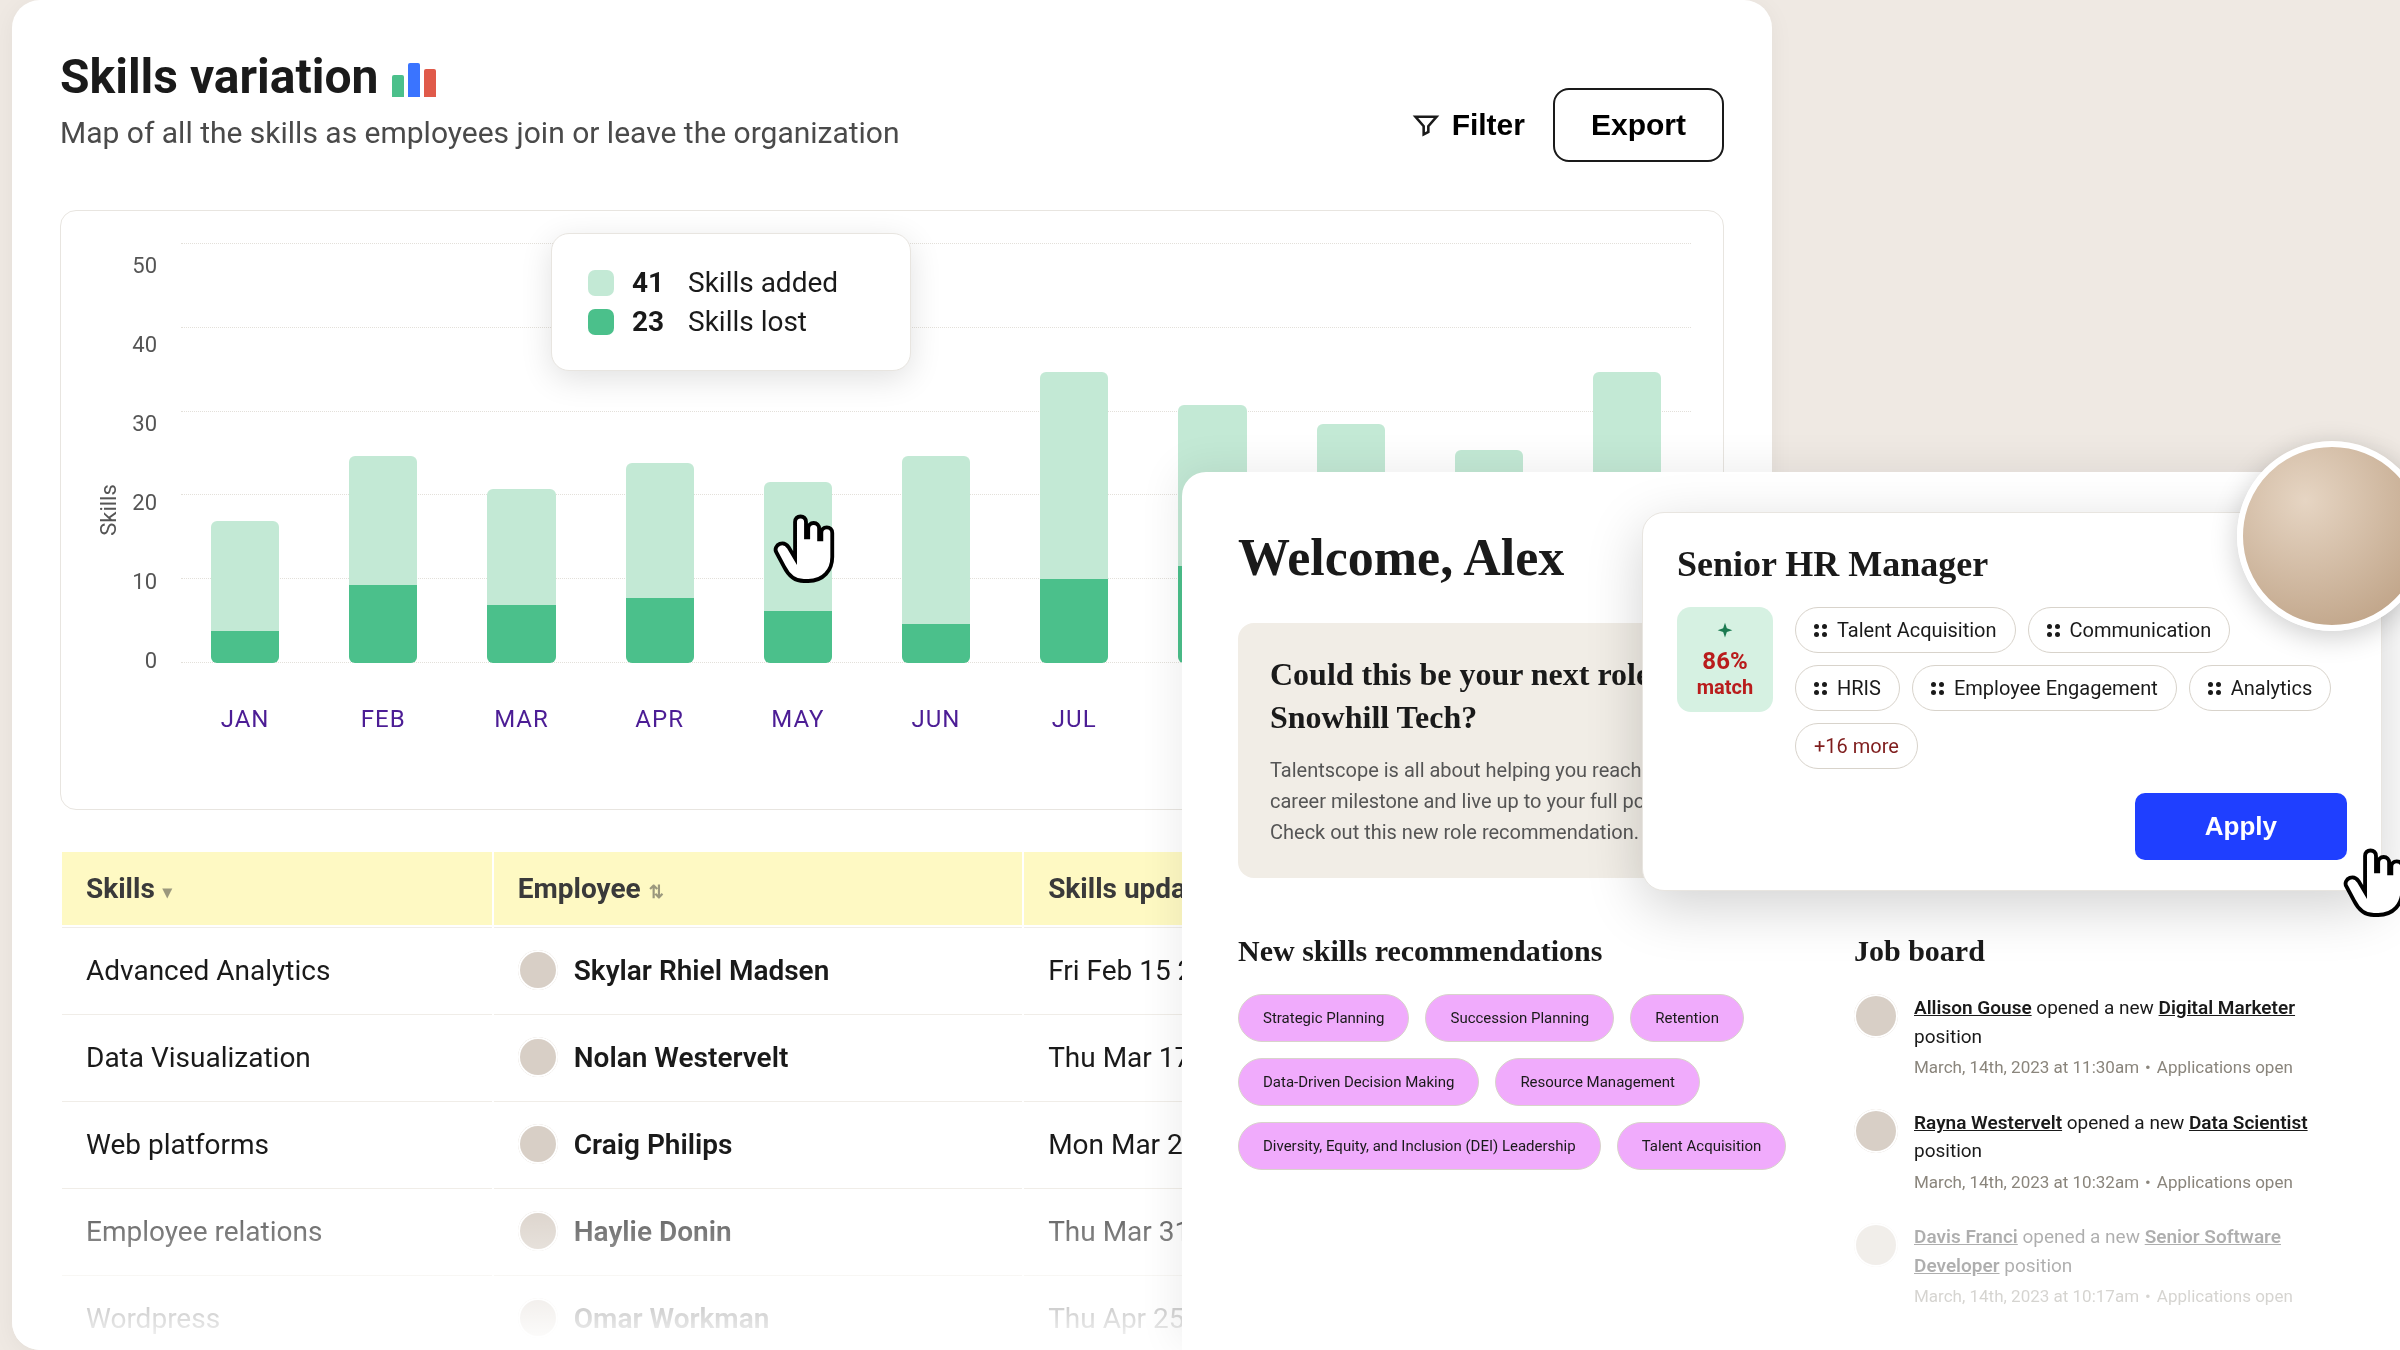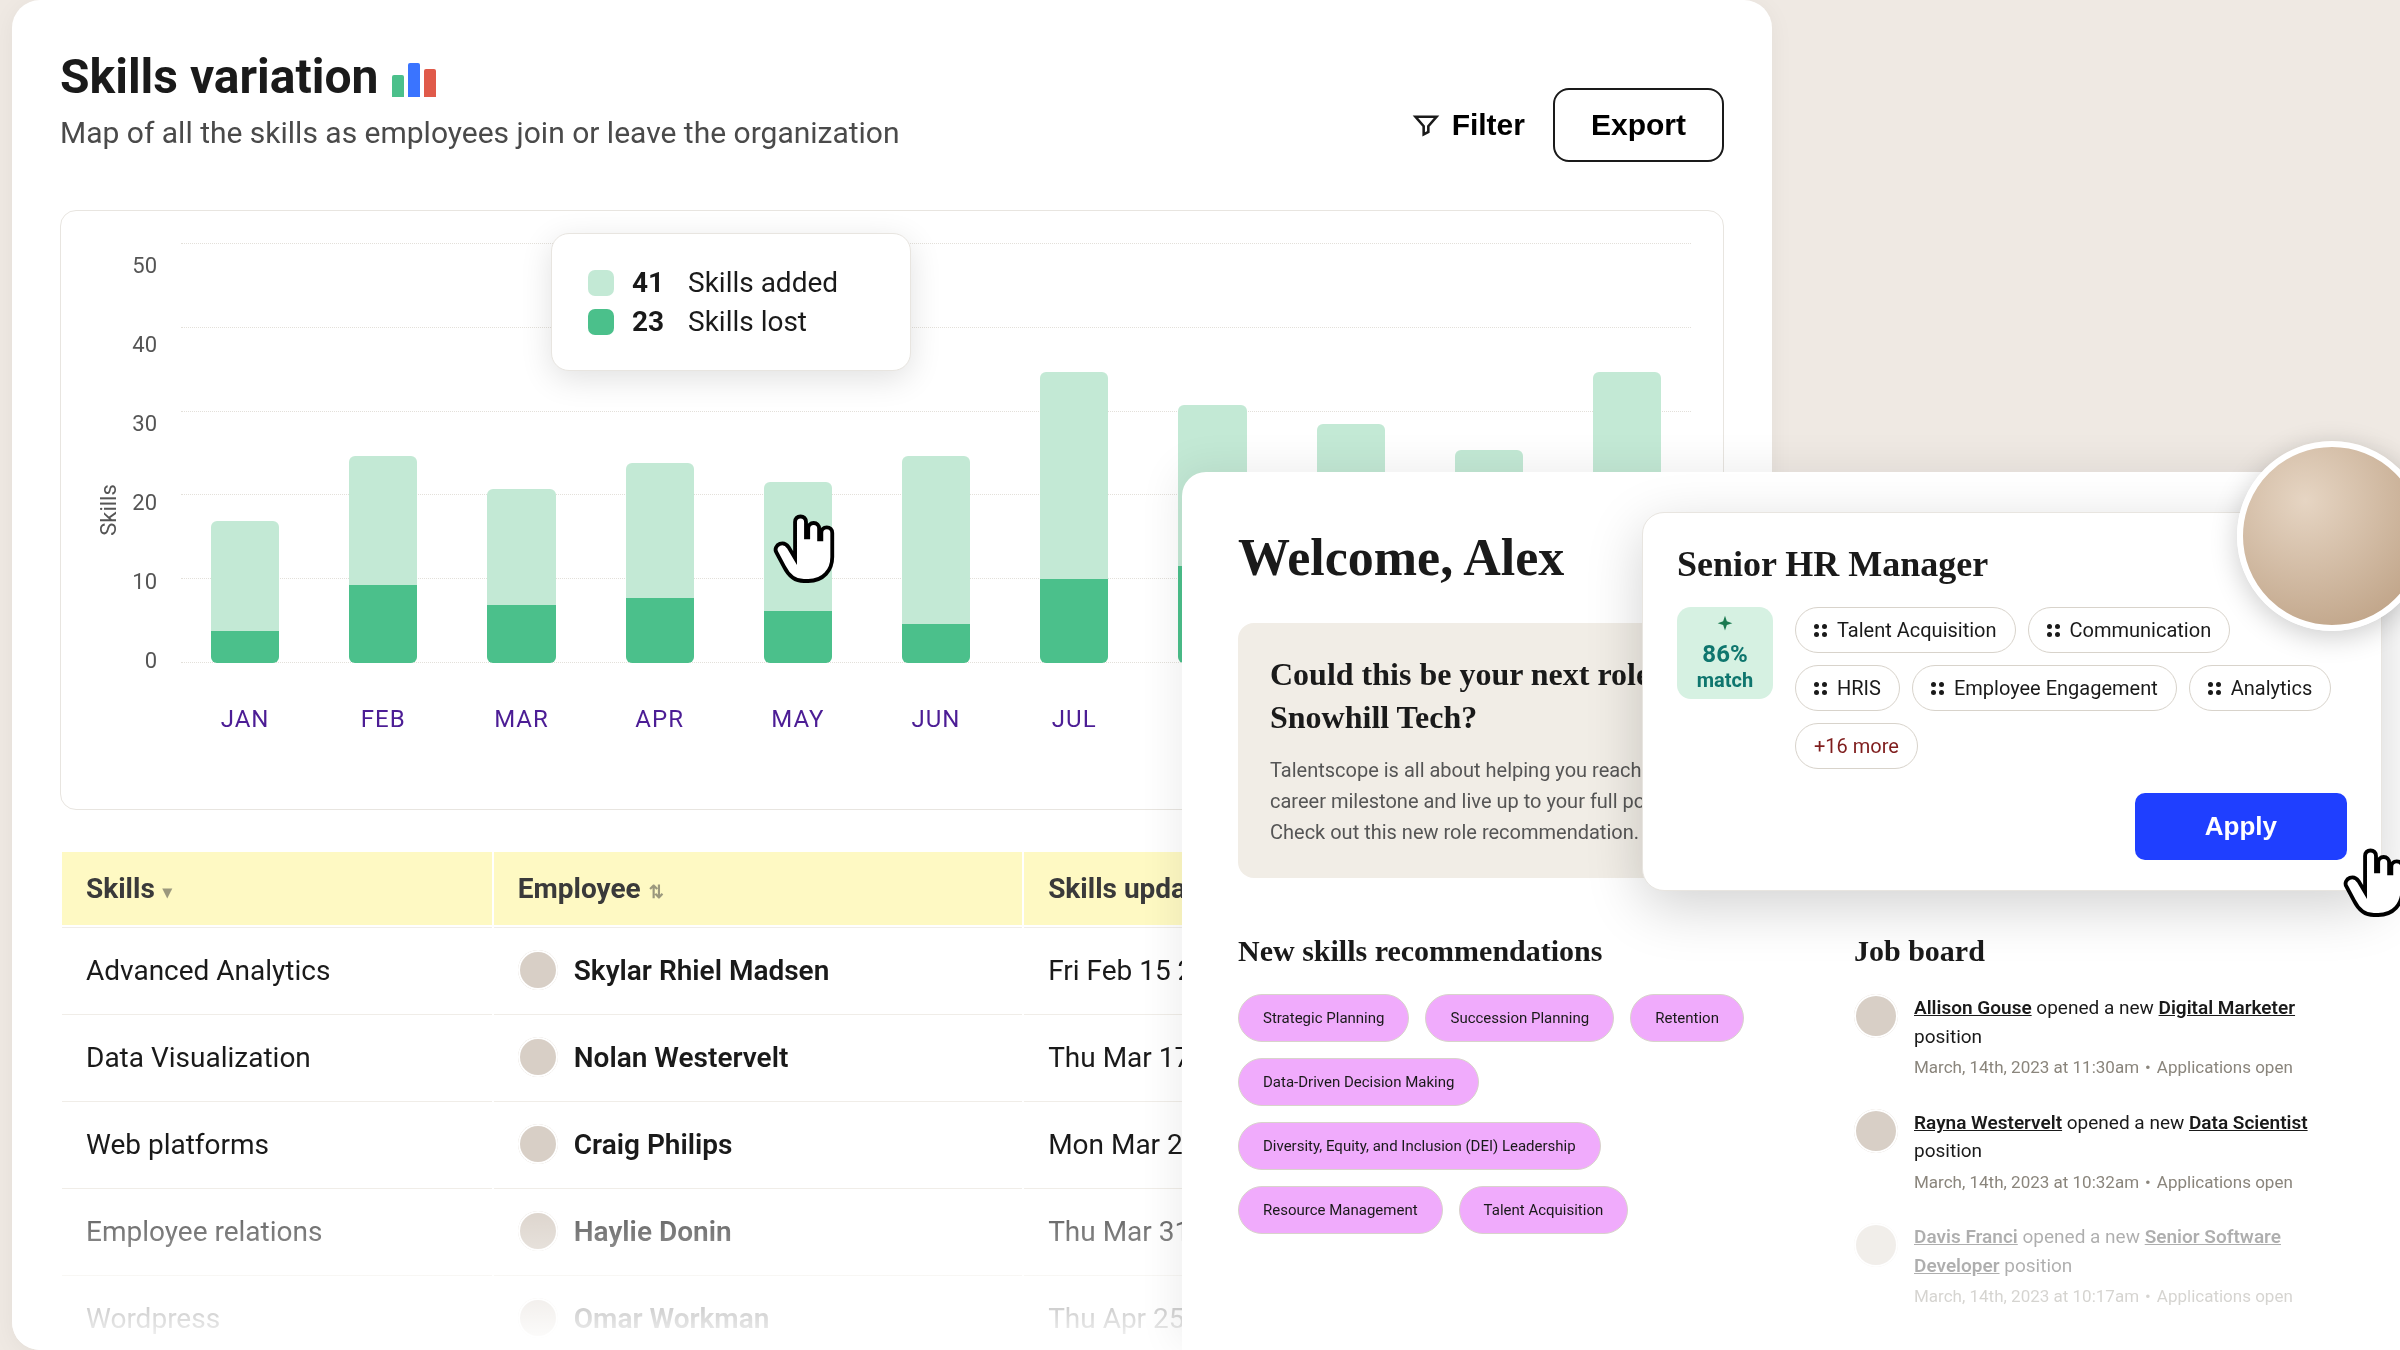--- a/index.html
+++ b/index.html
@@ -290,27 +290,27 @@
     box-shadow:0 16px 56px rgba(0,0,0,.18);
   }
   .role-pop h3 {
     font-size:36px;
     font-weight:700;
     font-family: Georgia, serif;
     margin-bottom:22px;
   }
   .role-body { display:flex; gap:22px; }
   .match-badge {
-    width:96px; height:92px;
+    width:96px; height:105px;
     background:#d6f1e2;
     border-radius:14px;
     display:flex; flex-direction:column;
     align-items:center; justify-content:center;
     font-weight:700;
-    color:#0f766e;
+    color:#b91c1c;
     flex:none;
   }
   .match-badge .pct { font-size:24px; }
   .match-badge .lbl { font-size:20px; }
   .match-badge svg { margin-bottom:4px; }
   .role-tags {
     display:flex; flex-wrap:wrap; gap:12px;
   }
   .role-tag {
     border:1.5px solid #d8d3cb;
@@ -583,22 +583,22 @@
   </div>
 
   <div class="lower">
     <div>
       <h4>New skills recommendations</h4>
       <div class="skill-tags" id="rec-tags">
           <span class="skill-tag">Strategic Planning</span>
           <span class="skill-tag">Succession Planning</span>
           <span class="skill-tag">Retention</span>
           <span class="skill-tag">Data-Driven Decision Making</span>
+          <span class="skill-tag">Resource Management</span>
           <span class="skill-tag">Diversity, Equity, and Inclusion (DEI) Leadership</span>
-          <span class="skill-tag">Resource Management</span>
           <span class="skill-tag">Talent Acquisition</span>
         </div>
     </div>
     <div class="job-board">
       <h4>Job board</h4>
       <div id="job-items">
           <div class="job-item">
             <span class="avatar-sm"></span>
             <div>
               <div><a>Allison Gouse</a> opened a new <a>Digital Marketer</a> position</div>

